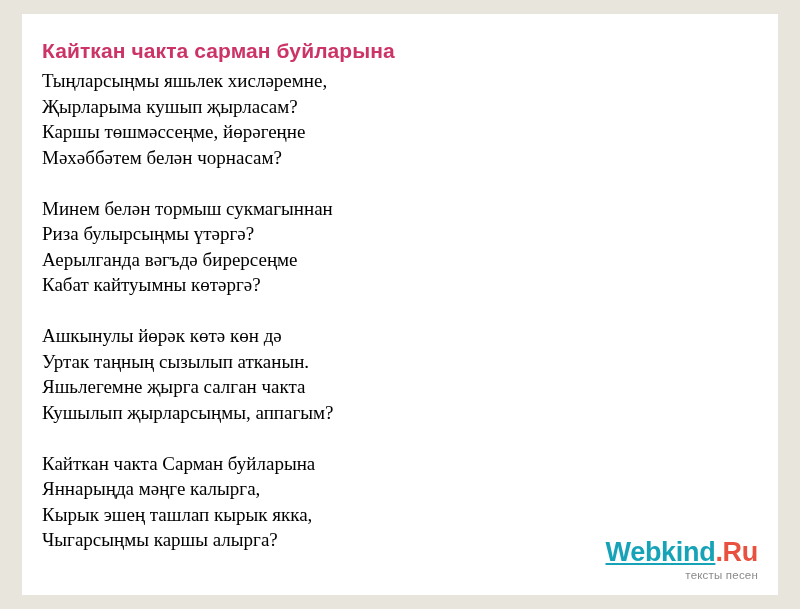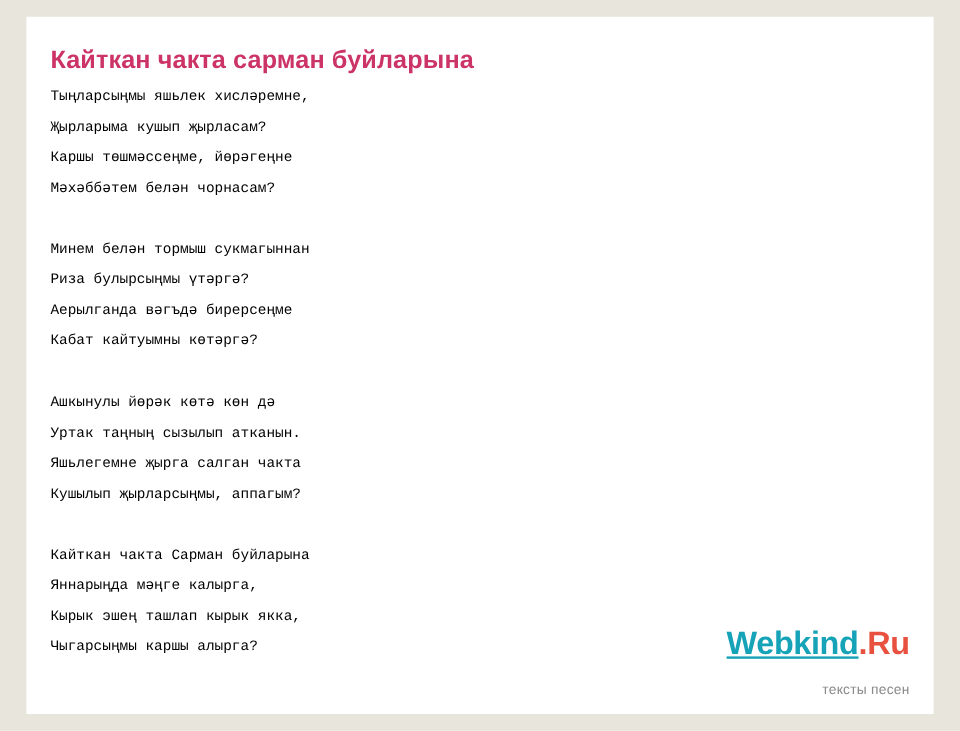--- a/index.html
+++ b/index.html
@@ -42,26 +42,26 @@
     line-height: 18px;
     padding-bottom: 8px;
     border-bottom: 1px dashed #b9c7d4;
     margin-bottom: 10px;
   }
   .performer-link {
     color: #2f7fb5;
     text-decoration: underline;
   }
   .lyrics {
-    font-size: 12px;
+    font-size: 19px;
     color: #000000;
     line-height: 25.5px;
     white-space: pre-wrap;
     margin: 0;
-    font-family: Liberation Mono, monospace;
+    font-family: Liberation Serif, serif;
   }
   .logo {
     position: absolute;
     right: 20px;
     bottom: 14px;
     text-align: right;
     line-height: 1;
   }
   .logo-main {
     font-size: 27px;
@@ -73,21 +73,21 @@
   .logo-ru {
     font-size: 27px;
     font-weight: bold;
     color: #e8513f;
     letter-spacing: -0.3px;
     margin-top: 44px;
   }
   .logo-sub {
     font-size: 11.5px;
     color: #8a8a8a;
-    margin-top: 20px;
+    margin-top: 4px;
     letter-spacing: 0.2px;
   }
 </style>
 </head>
 <body>
 
 <div class="page">
   <div class="content">
     <h1 class="song-title">Кайткан чакта сарман буйларына</h1>
     <pre class="lyrics">Тыңларсыңмы яшьлек хисләремне,

